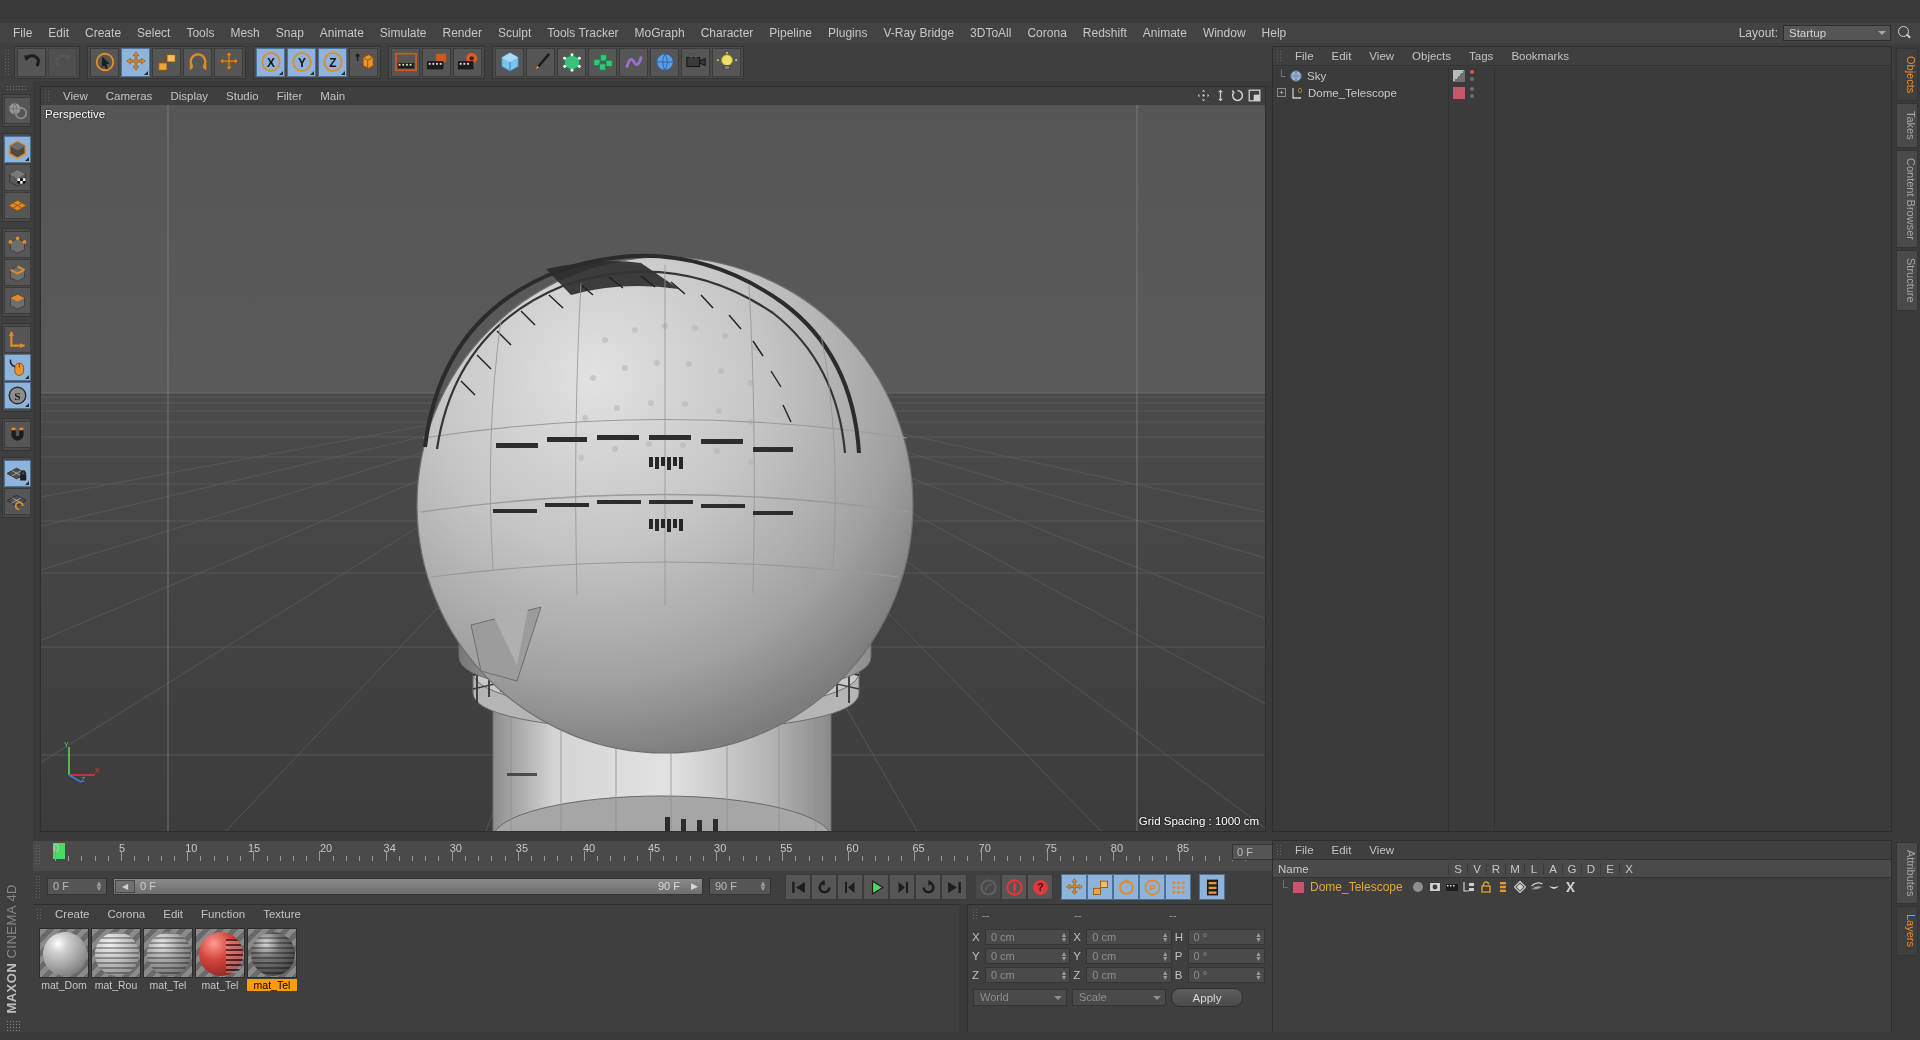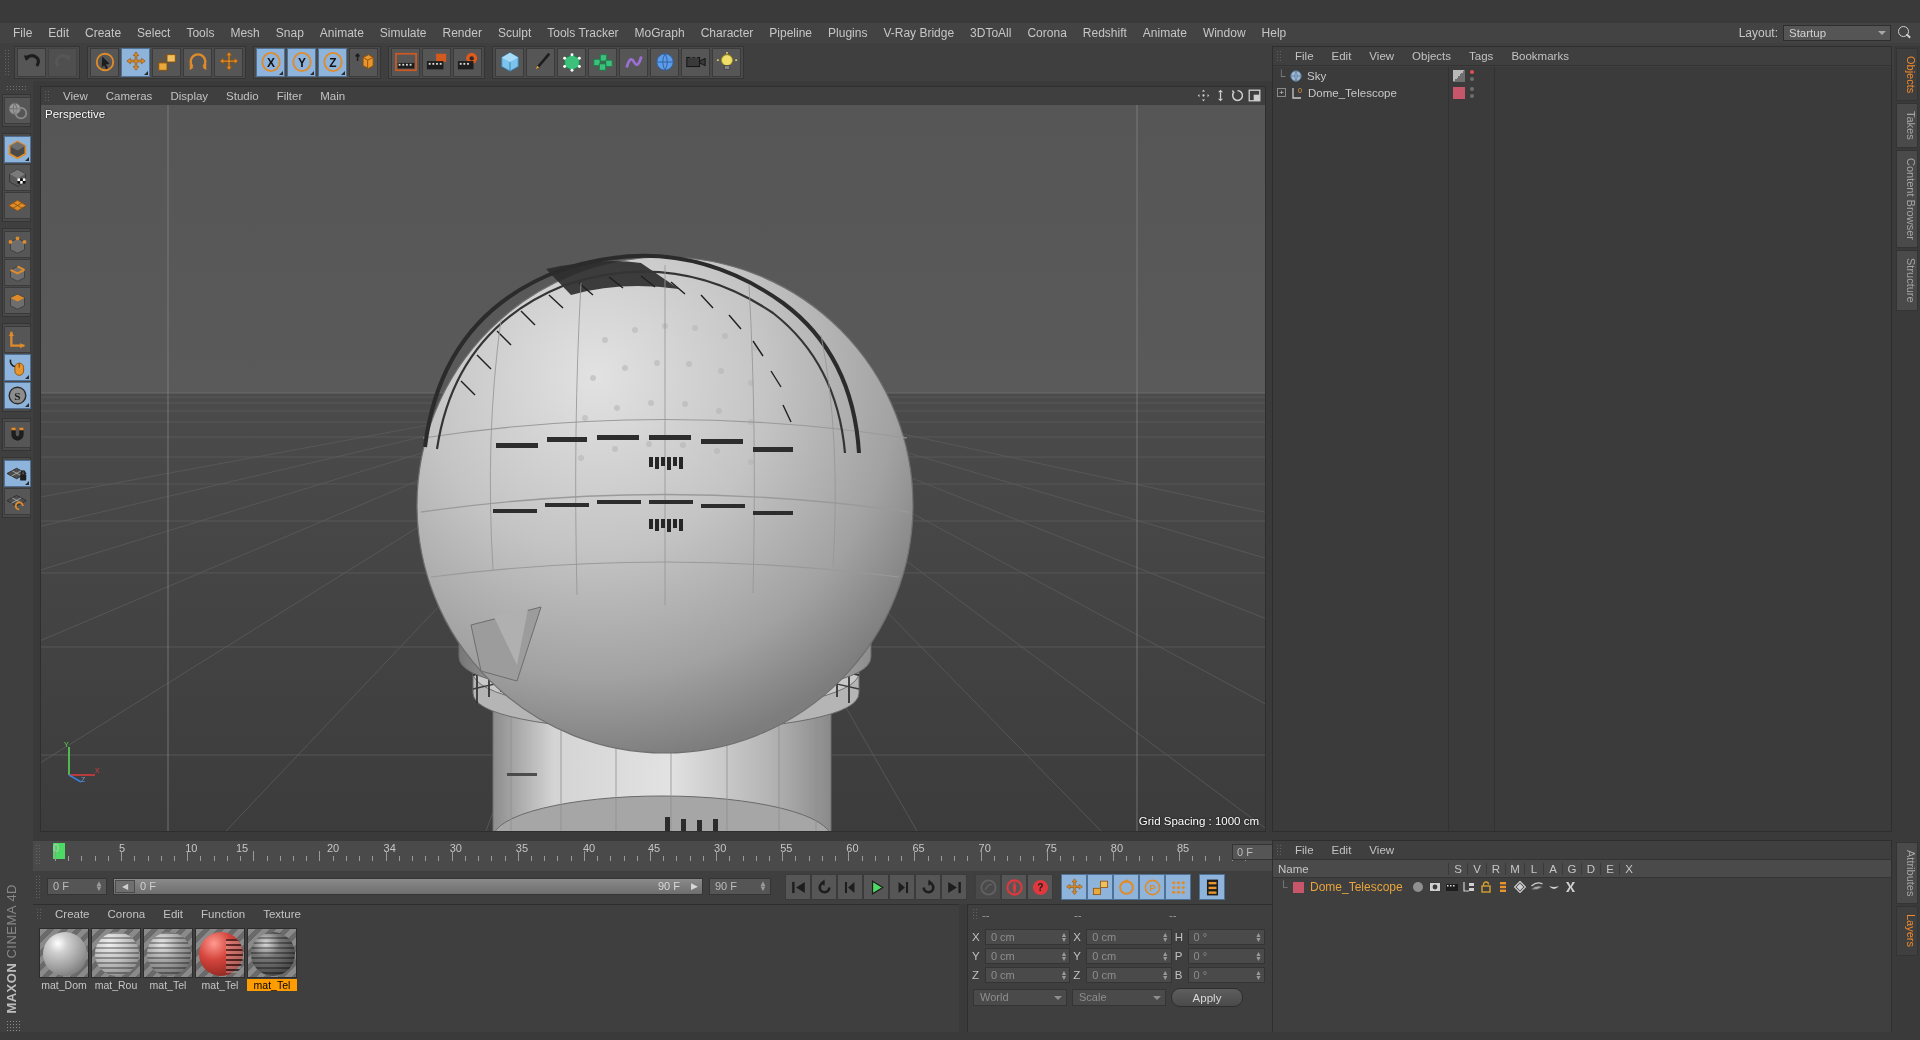--- a/index.html
+++ b/index.html
@@ -1025,22 +1025,22 @@
       <div class="etab sel">Layers</div>
     </div>
 
   <div class="timeline">
     <div class="gripv" style="position:absolute;left:2px;top:3px;height:22px;"></div>
     <div class="tl-ruler" id="tl-ruler-host">
       <div class="tl-green"></div>
     <div class="tl-num" style="left: 10px;">0</div>
         <div class="tl-num" style="left: 76.1111px;">5</div>
         <div class="tl-num" style="left: 142.222px;">10</div>
-        <div class="tl-num" style="left: 193px; text-align: center;">15</div>
-        <div class="tl-num" style="left: 284px;">20</div>
+        <div class="tl-num" style="left: 205px; text-align: center;">15</div>
+        <div class="tl-num" style="left: 277px;">20</div>
         <div class="tl-num" style="left: 340.556px;">34</div>
         <div class="tl-num" style="left: 406.667px;">30</div>
         <div class="tl-num" style="left: 472.778px;">35</div>
         <div class="tl-num" style="left: 540px;">40</div>
         <div class="tl-num" style="left: 605px;">45</div>
         <div class="tl-num" style="left: 671.111px;">30</div>
         <div class="tl-num" style="left: 737.222px;">55</div>
         <div class="tl-num" style="left: 803.333px;">60</div>
         <div class="tl-num" style="left: 869.444px;">65</div>
         <div class="tl-num" style="left: 935.556px;">70</div>

